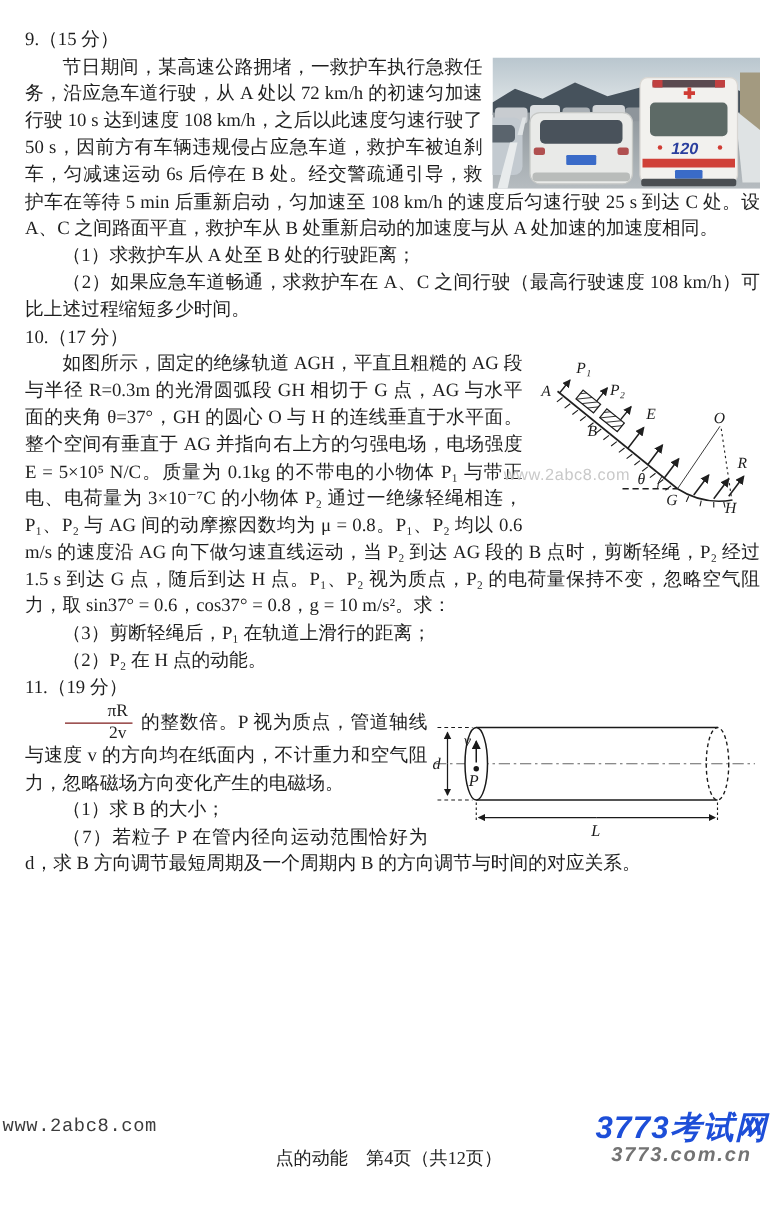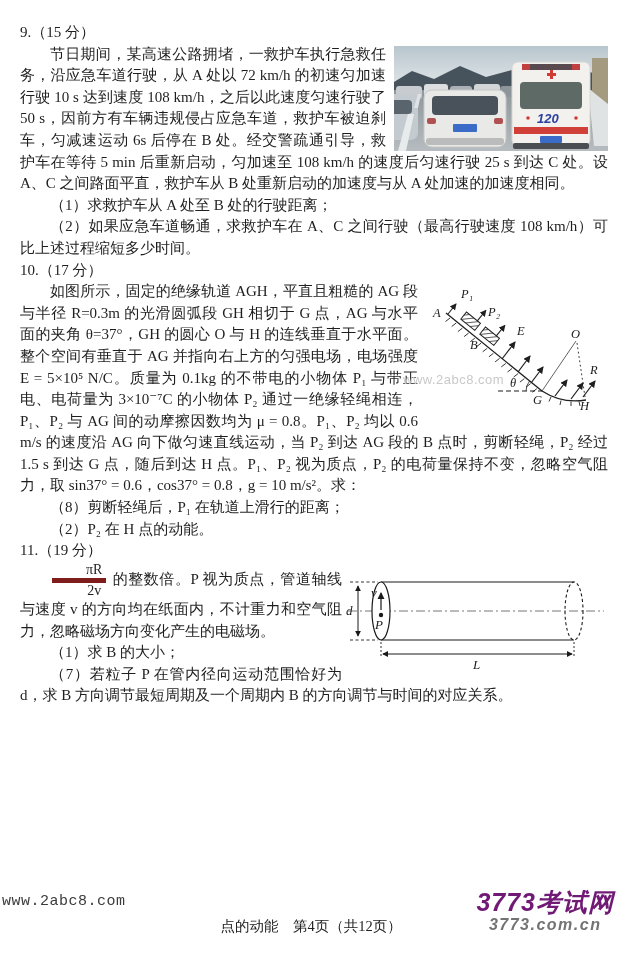--- a/index.html
+++ b/index.html
@@ -14,21 +14,21 @@
   .qnum{text-indent:0;}
   .q-section{margin:0;}
   .clear{clear:both;}
   
   .photo-float{float:right;width:214px;height:82px;margin:2px 0 5px 8px;}
   .diag10-float{float:right;width:184px;height:128px;margin:2px 0 4px 6px;}
   .diag11-float{float:right;width:262px;height:110px;margin:0 0 4px 4px;}
   svg{display:block;}
   
   .frac{display:inline-block;vertical-align:middle;text-align:center;line-height:1.15;font-size:14px;padding:0 2px;}
-  .frac .num{display:block;border-bottom:5px solid #7f1d1d;padding:0 4px;}
+  .frac .num{display:block;border-bottom:1px solid #7f1d1d;padding:0 4px;}
   .frac .den{display:block;}
   
   .wm-inline{position:absolute;left:403px;top:372px;color:#c9c9c9;font-family:"Liberation Sans",sans-serif;font-size:13px;letter-spacing:.5px;z-index:3;}
   .wm-bottom{position:absolute;left:2px;top:893px;font-family:"Liberation Mono",monospace;font-size:15px;color:#3c3c3c;letter-spacing:.5px;}
   .footer-center{position:absolute;left:0;top:917px;width:100%;text-align:center;font-size:14.5px;color:#222;}
   .logo{position:absolute;right:8px;top:889px;text-align:center;font-family:"Liberation Sans",sans-serif;font-style:italic;line-height:1.05;}
   .logo .l1{font-size:25px;font-weight:bold;letter-spacing:1px;}
   .logo .l2{font-size:16px;font-weight:bold;letter-spacing:1.5px;margin-top:2px;}
   
   .sv{font-family:"Liberation Serif","DejaVu Serif",serif;font-style:italic;font-size:12.5px;fill:#1a1a1a;}
@@ -163,21 +163,21 @@
           <text class="sv" x="86" y="104">θ</text>
           <text class="sv" x="109" y="121">G</text>
           <text class="sv" x="147" y="55">O</text>
           <text class="sv" x="166" y="91">R</text>
           <text class="sv" x="156" y="127">H</text>
         </svg>
       </span>
       <span>如图所示，固定的绝缘轨道 AGH，平直且粗糙的 AG 段与半径 R=0.3m 的光滑圆弧段 GH 相切于 G 点，AG 与水平面的夹角 θ=37°，GH 的圆心 O 与 H 的连线垂直于水平面。整个空间有垂直于 AG 并指向右上方的匀强电场，电场强度 E = 5×10⁵ N/C。质量为 0.1kg 的不带电的小物体 P₁ 与带正电、电荷量为 3×10⁻⁷C 的小物体 P₂ 通过一绝缘轻绳相连，P₁、P₂ 与 AG 间的动摩擦因数均为 μ = 0.8。P₁、P₂ 均以 0.6 m/s 的速度沿 AG 向下做匀速直线运动，当 P₂ 到达 AG 段的 B 点时，剪断轻绳，P₂ 经过 1.5 s 到达 G 点，随后到达 H 点。P₁、P₂ 视为质点，P₂ 的电荷量保持不变，忽略空气阻力，取 sin37° = 0.6，cos37° = 0.8，g = 10 m/s²。求：</span>
     </p>
 
-    <p class="indent">（8）剪断轻绳后，P₁ 在轨道上滑行的距离；</p>
+    <p class="indent">（3）剪断轻绳后，P₁ 在轨道上滑行的距离；</p>
     <p class="indent">（2）P₂ 在 H 点的动能。</p>
     <div class="clear"></div>
   </div>
 
   <div class="q-section">
     <p class="qnum">11.（19 分）</p>
 
     <p class="indent">
       <span class="diag11-float">
         <svg width="262" height="110" viewBox="0 0 262 110">
@@ -220,15 +220,15 @@
     <p class="indent">（7）若粒子 P 在管内径向运动范围恰好为 d，求 B 方向调节最短周期及一个周期内 B 的方向调节与时间的对应关系。</p>
     <div class="clear"></div>
   </div>
 </div>
 
 <div class="wm-inline">www.2abc8.com</div>
 
 <div class="wm-bottom">www.2abc8.com</div>
 <div class="footer-center">点的动能　第4页（共12页）</div>
 <div class="logo">
-  <div class="l1" style="color: #701a75;">3773考试网</div>
+  <div class="l1" style="color: #1d4ed8;">3773考试网</div>
   <div class="l2" style="color: #737373;">3773.com.cn</div>
 </div>
 
 </body></html>

